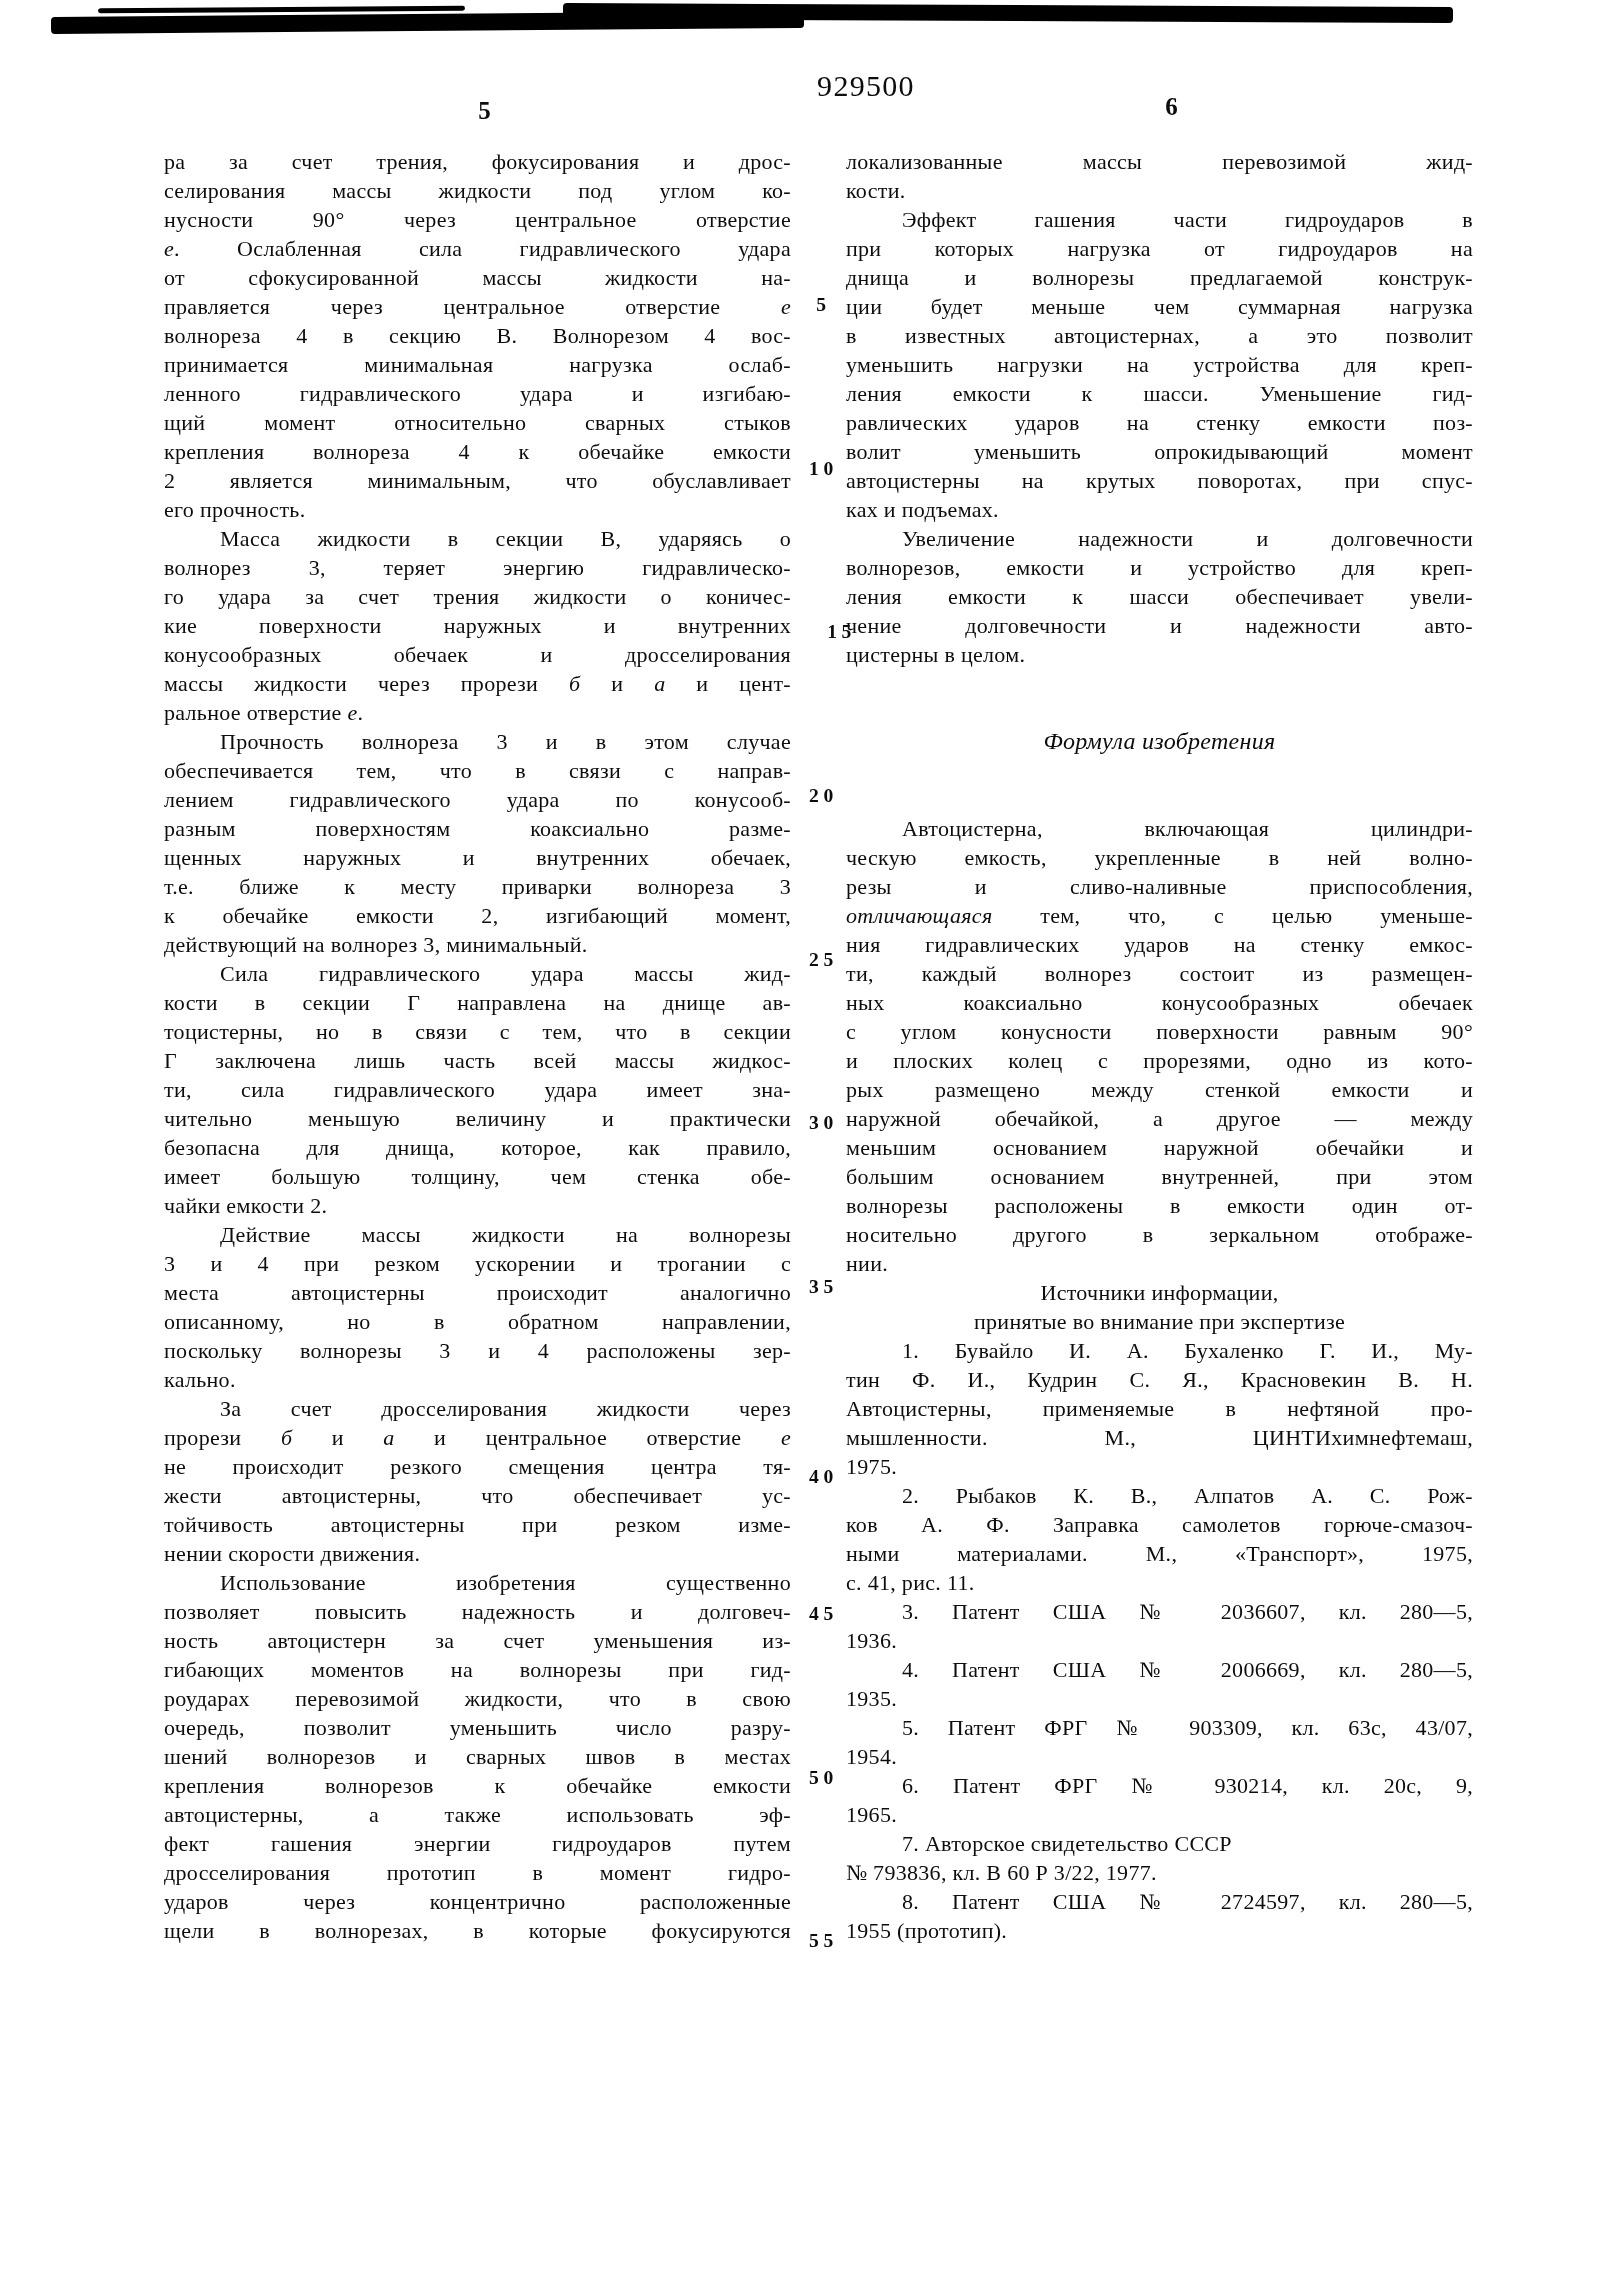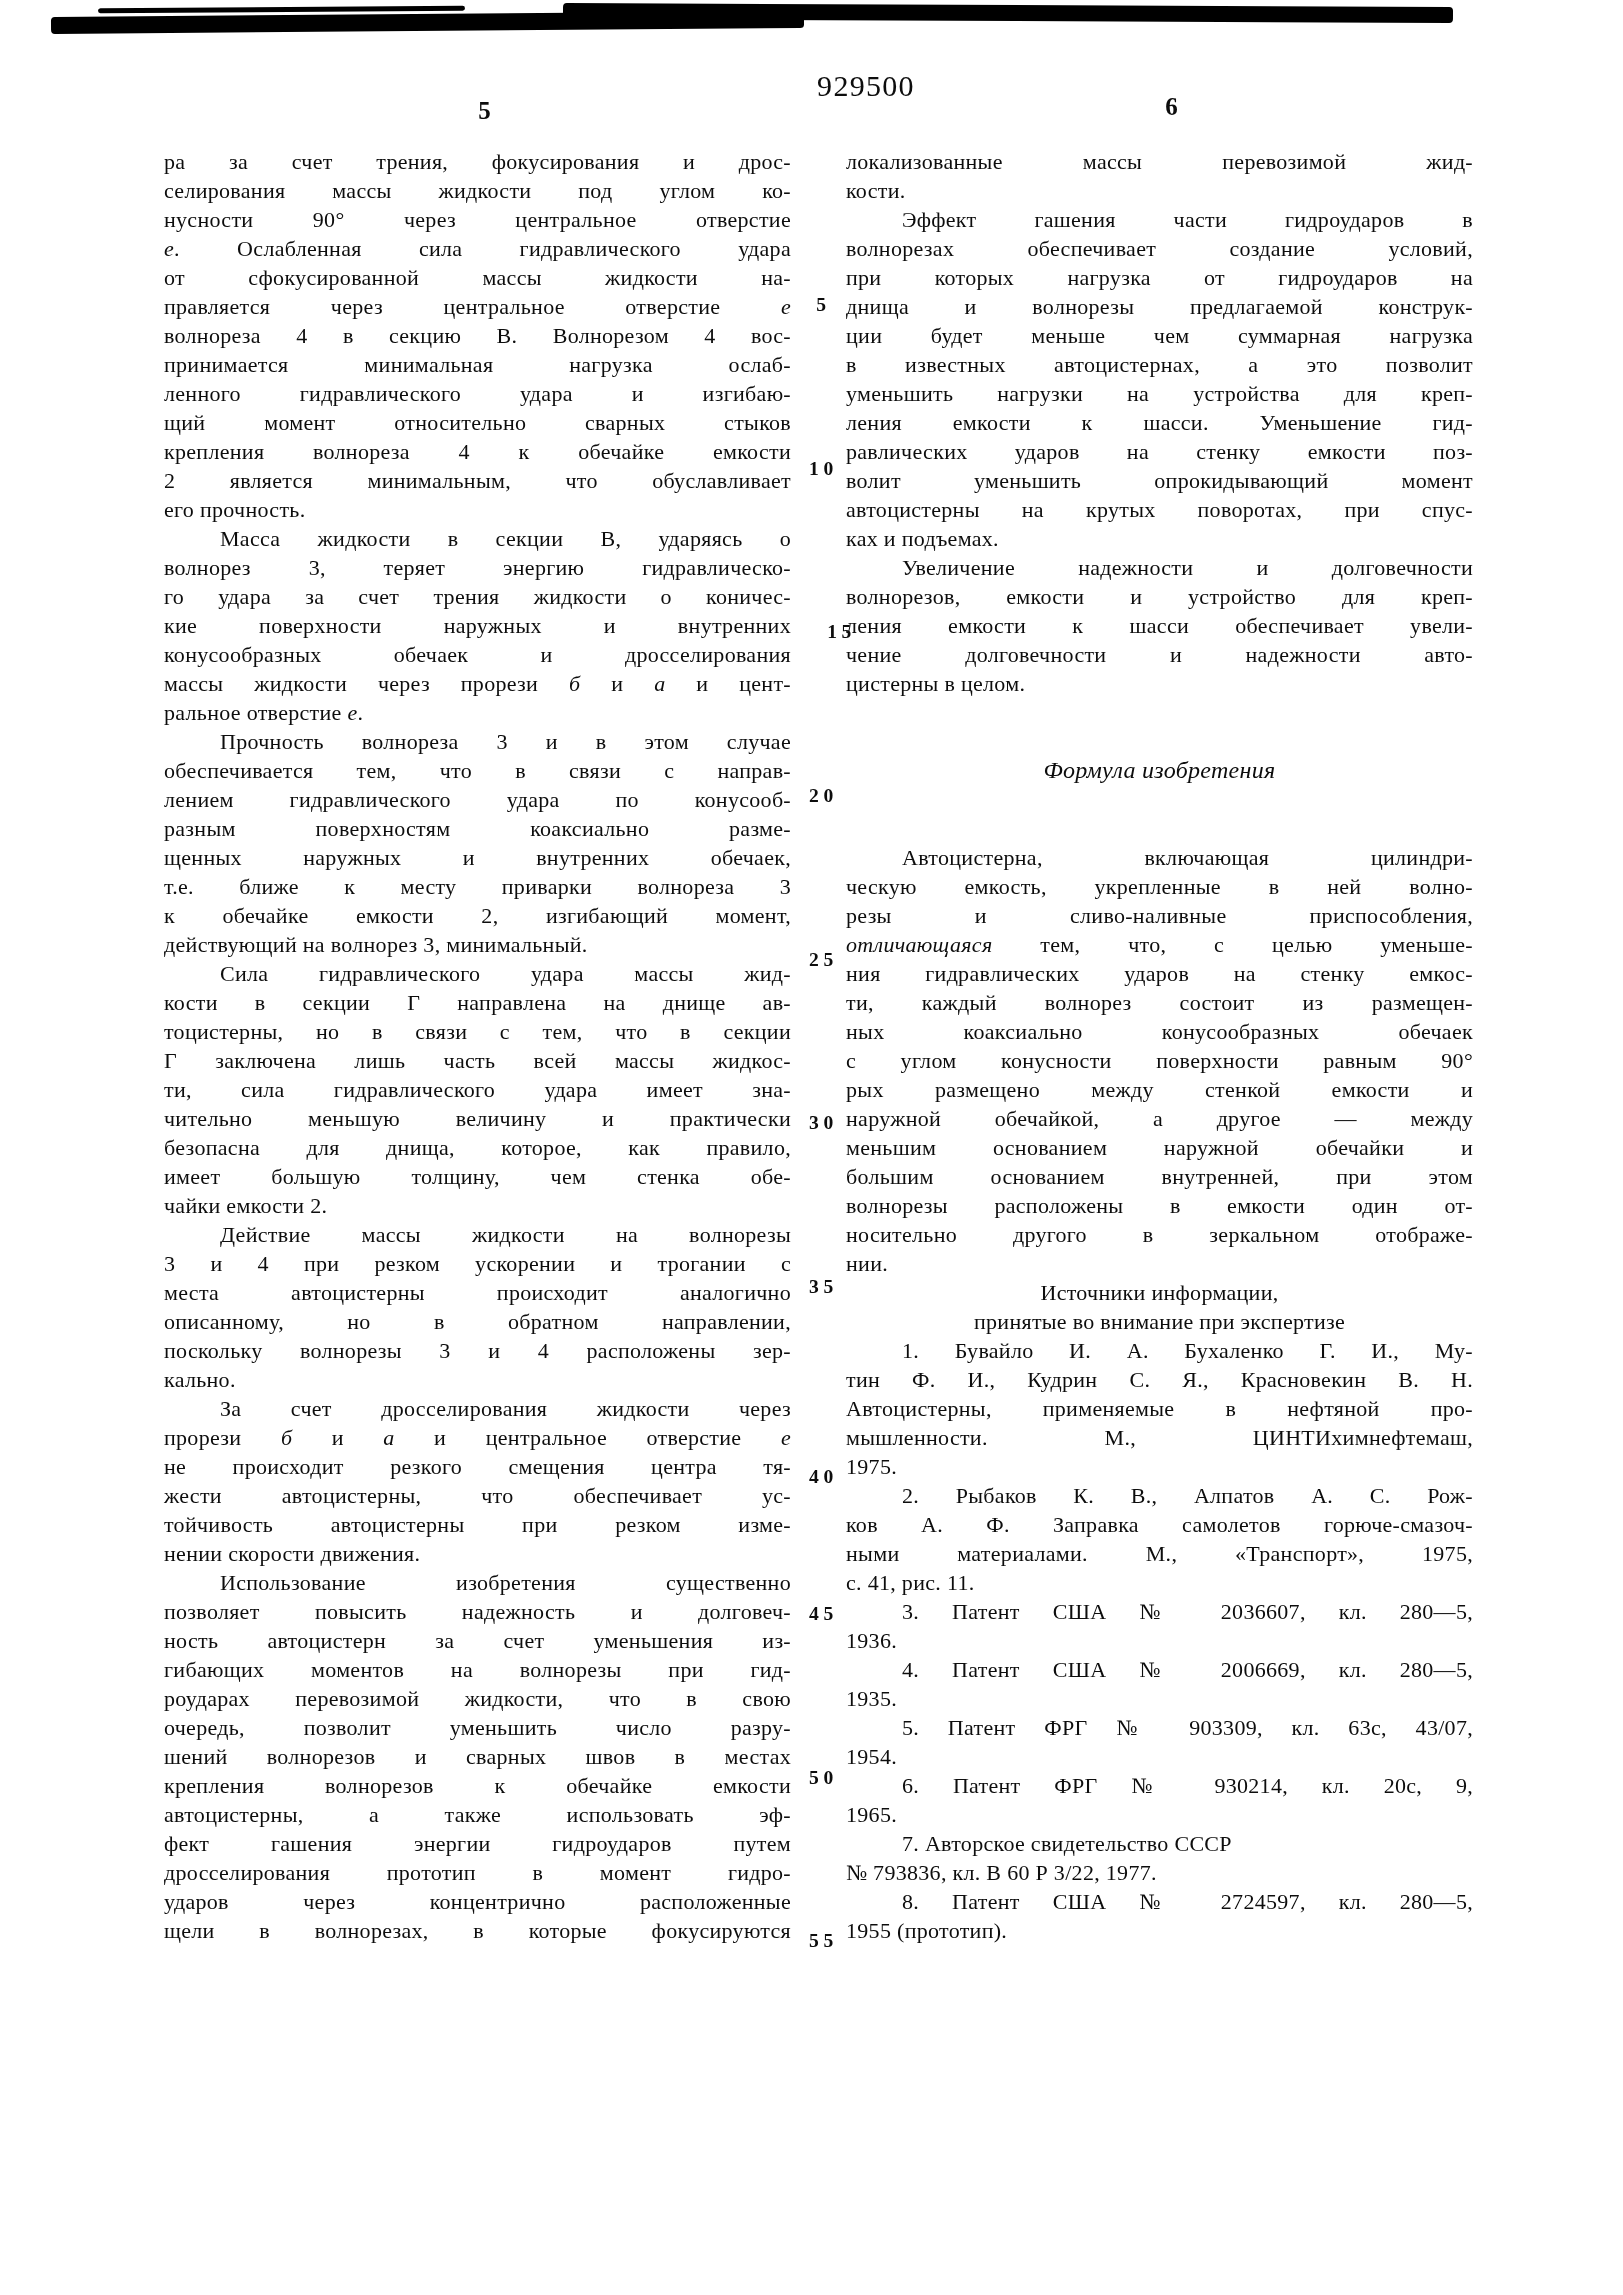--- a/index.html
+++ b/index.html
@@ -155,21 +155,20 @@
       <div class="line j">автоцистерны, а также использовать эф-</div>
       <div class="line j">фект гашения энергии гидроударов путем</div>
       <div class="line j">дросселирования прототип в момент гидро-</div>
       <div class="line j">ударов через концентрично расположенные</div>
       <div class="line j">щели в волнорезах, в которые фокусируются</div>
     </div>
   <div class="column column-right">
       <div class="line j">локализованные массы перевозимой жид-</div>
       <div class="line e">кости.</div>
       <div class="line p">Эффект гашения части гидроударов в</div>
-      <div class="line j">волнорезах обеспечивает создание условий,</div>
       <div class="line j">при которых нагрузка от гидроударов на</div>
       <div class="line j">днища и волнорезы предлагаемой конструк-</div>
       <div class="line j">ции будет меньше чем суммарная нагрузка</div>
       <div class="line j">в известных автоцистернах, а это позволит</div>
       <div class="line j">уменьшить нагрузки на устройства для креп-</div>
       <div class="line j">ления емкости к шасси. Уменьшение гид-</div>
       <div class="line j">равлических ударов на стенку емкости поз-</div>
       <div class="line j">волит уменьшить опрокидывающий момент</div>
       <div class="line j">автоцистерны на крутых поворотах, при спус-</div>
       <div class="line e">ках и подъемах.</div>
@@ -184,20 +183,21 @@
       <div class="line g">&nbsp;</div>
       <div class="line g">&nbsp;</div>
       <div class="line p">Автоцистерна, включающая цилиндри-</div>
       <div class="line j">ческую емкость, укрепленные в ней волно-</div>
       <div class="line j">резы и сливо-наливные приспособления,</div>
       <div class="line j"><i>отличающаяся</i> тем, что, с целью уменьше-</div>
       <div class="line j">ния гидравлических ударов на стенку емкос-</div>
       <div class="line j">ти, каждый волнорез состоит из размещен-</div>
       <div class="line j">ных коаксиально конусообразных обечаек</div>
       <div class="line j">с углом конусности поверхности равным 90°</div>
+      <div class="line j">и плоских колец с прорезями, одно из кото-</div>
       <div class="line j">рых размещено между стенкой емкости и</div>
       <div class="line j">наружной обечайкой, а другое — между</div>
       <div class="line j">меньшим основанием наружной обечайки и</div>
       <div class="line j">большим основанием внутренней, при этом</div>
       <div class="line j">волнорезы расположены в емкости один от-</div>
       <div class="line j">носительно другого в зеркальном отображе-</div>
       <div class="line e">нии.</div>
       <div class="line c">Источники информации,</div>
       <div class="line c">принятые во внимание при экспертизе</div>
       <div class="line p">1. Бувайло И. А. Бухаленко Г. И., Му-</div>

